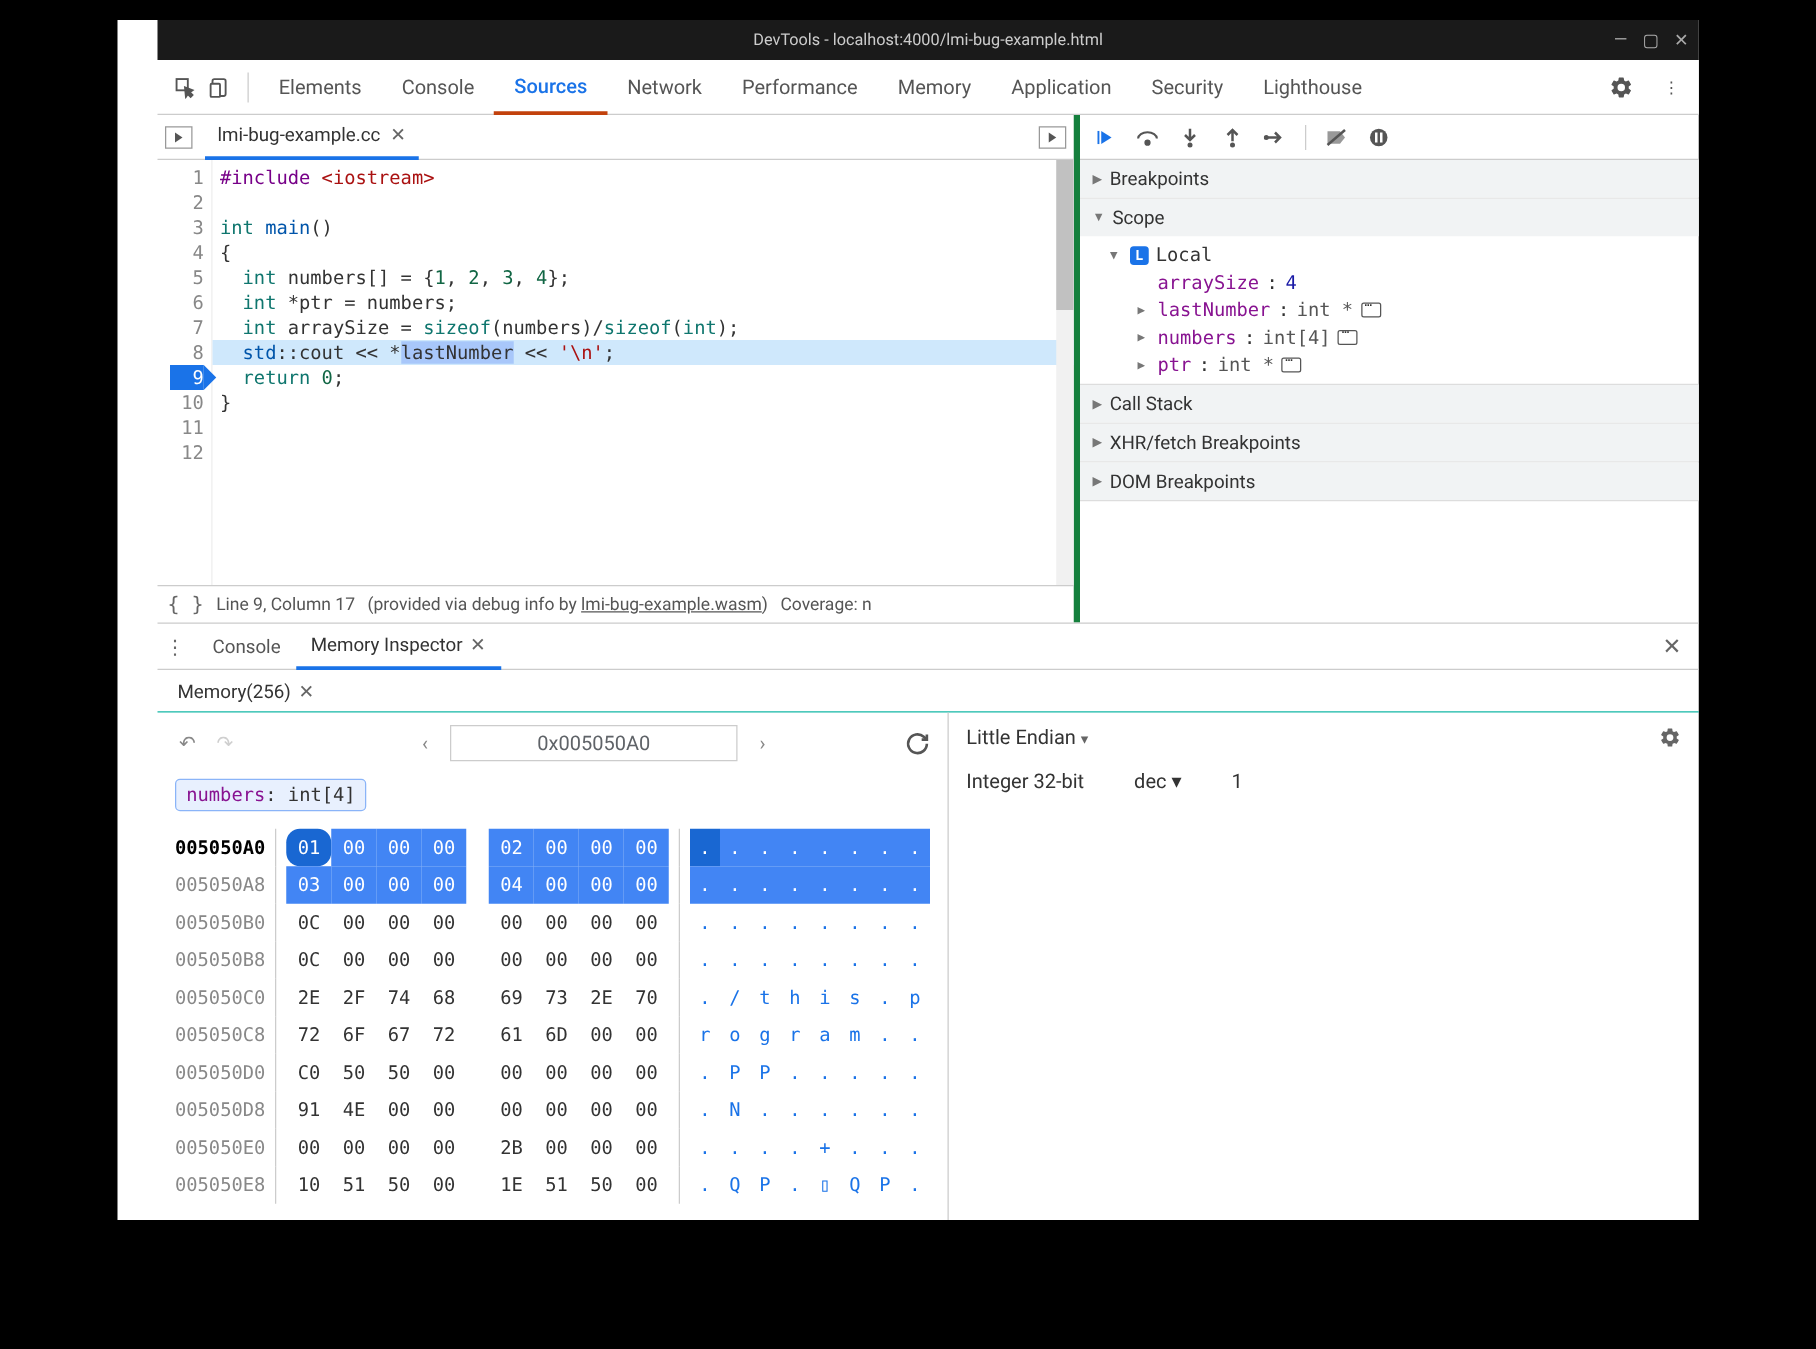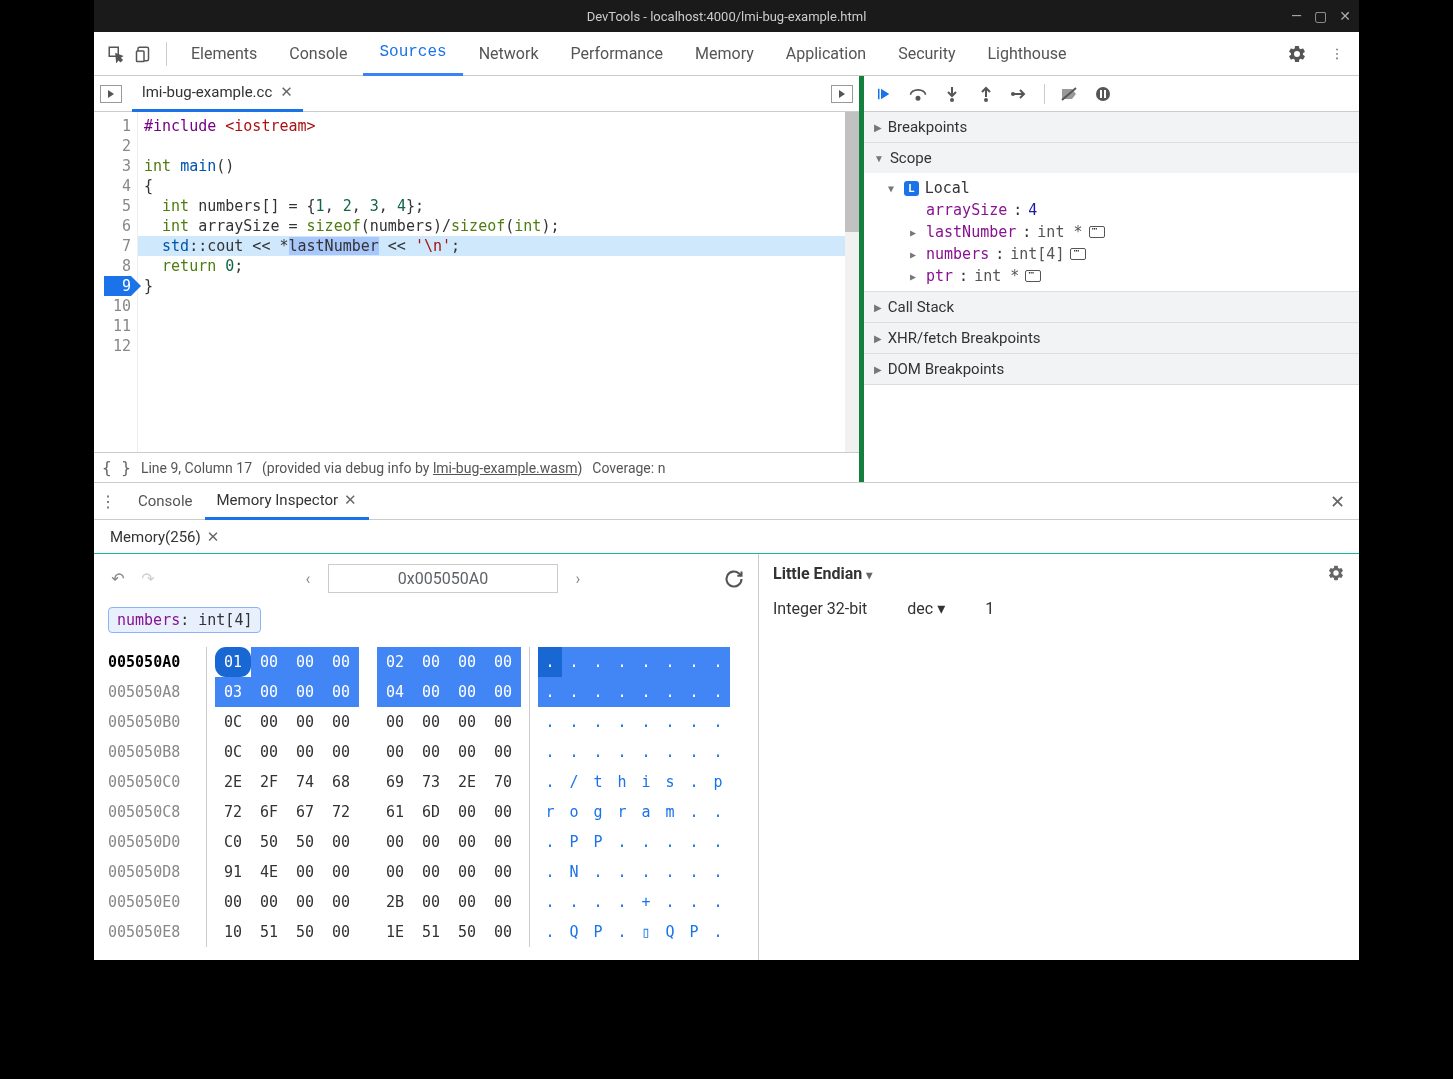--- a/index.html
+++ b/index.html
@@ -1,26 +1,26 @@
 <!DOCTYPE html>
 <html><head>
 <meta charset="utf-8">
 <style>
 * { box-sizing: border-box; margin: 0; padding: 0; }
 body { font-family: -apple-system, "Segoe UI", Roboto, sans-serif; font-size: 13px; background: #000; color: #333; overflow: hidden; }
-.window { background: #fff; width: 1265px; height: 960px; margin: 0 auto; border-radius: 0; display: flex; flex-direction: column; }
+.window { background: #fff; width: 1265px; height: 960px; margin: 16px auto; border-radius: 0; display: flex; flex-direction: column; padding-left: 32px; }
 .titlebar { background: #1a1a1a; color: #ccc; height: 32px; display: flex; align-items: center; justify-content: center; position: relative; font-size: 13px; }
 .titlebar-controls { position: absolute; right: 8px; display: flex; gap: 12px; color: #aaa; font-size: 14px; }
 .titlebar-controls span { cursor: pointer; }
 
 .toptabs { display: flex; align-items: center; height: 44px; background: #fff; border-bottom: 1px solid #ccc; padding: 0 8px; }
 .toptabs .tool-icon { width: 28px; height: 28px; display: flex; align-items: center; justify-content: center; color: #555; cursor: pointer; }
 .toptabs .divider { width: 1px; height: 24px; background: #ccc; margin: 0 8px; }
 .toptab { padding: 0 16px; height: 44px; display: flex; align-items: center; color: #555; cursor: pointer; font-size: 16px; }
-.toptab.active { color: #1a73e8; border-bottom: 3px solid #3b82f6; font-weight: 500; font-family: Liberation Mono, monospace; }
+.toptab.active { color: #1a73e8; border-bottom: 3px solid #c2410c; font-weight: 500; }
 .toptabs .right-icons { margin-left: auto; display: flex; gap: 12px; align-items: center; }
 
 .main { display: flex; flex: 1; min-height: 0; }
 .left-col { flex: 1; display: flex; flex-direction: column; border-right: 5px solid #15803d; min-width: 0; }
 .right-col { width: 495px; display: flex; flex-direction: column; }
 
 .file-tabs { display: flex; align-items: center; height: 36px; border-bottom: 1px solid #ccc; padding: 0 6px; }
 .file-tabs .play-box { border: 1px solid #999; width: 22px; height: 18px; display: flex; align-items: center; justify-content: center; margin-right: 10px; cursor: pointer; }
 .file-tab { display: flex; align-items: center; gap: 8px; padding: 0 10px; height: 36px; border-bottom: 3px solid #1a73e8; color: #333; font-size: 15px; }
 .file-tab .close { color: #666; cursor: pointer; }
@@ -28,21 +28,21 @@
 
 .code-area { flex: 1; display: flex; font-family: "Menlo", "Consolas", monospace; font-size: 15px; line-height: 20px; overflow: hidden; position: relative; }
 .gutter { background: #fff; color: #888; text-align: right; padding: 4px 6px 4px 10px; border-right: 1px solid #eee; user-select: none; min-width: 44px; }
 .gutter .ln { height: 20px; }
 .gutter .ln.hl { background: #1a73e8; color: #fff; position: relative; }
 .gutter .ln.hl::after { content:''; position:absolute; right:-10px; top:0; border-top:10px solid transparent; border-bottom:10px solid transparent; border-left:10px solid #1a73e8; }
 .code-lines { flex: 1; padding: 4px 0; position: relative; }
 .code-line { height: 20px; padding-left: 6px; white-space: pre; }
 .code-line.hl { background: #cfe8fc; }
 .kw { color: #708; }
-.kw2 { color: #4d7c0f; }
+.kw2 { color: #0f766e; }
 .num { color: #164; }
 .str { color: #a11; }
 .fn { color: #05a; }
 .code-scroll { position:absolute; right:0; top:0; width:14px; height:100%; background:#f1f1f1; }
 .code-scroll-thumb { position:absolute; right:0; top:0; width:14px; height:120px; background:#c1c1c1; }
 
 .status-bar { height: 30px; border-top: 1px solid #ccc; display: flex; align-items: center; padding: 0 8px; color: #555; font-size: 14px; gap: 10px; white-space: nowrap; overflow: hidden; }
 .status-bar .braces { font-family: monospace; font-size: 16px; color: #666; }
 .status-bar a { color: #555; text-decoration: underline; }
 
@@ -94,21 +94,21 @@
 .hex-bytes { display: flex; gap: 0; }
 .hex-byte { width: 36px; text-align: center; color: #333; }
 .hex-byte.hl { background: #4285f4; color: #fff; }
 .hex-byte.hl.first { background: #1967d2; border-radius: 11px; }
 .hex-gap { width: 18px; }
 .ascii-bytes { display: flex; }
 .ascii-byte { width: 24px; text-align: center; color: #1a73e8; }
 .ascii-byte.hl { background: #4285f4; color: #fff; }
 .ascii-byte.hl.first { background: #1967d2; }
 
-.mem-right-row { display: flex; align-items: flex-start; gap: 18px; font-size: 16px; color: #333; margin-bottom: 16px; font-weight: bold; }
+.mem-right-row { display: flex; align-items: flex-end; gap: 18px; font-size: 16px; color: #333; margin-bottom: 16px; }
 .mem-right-row .gear { margin-left: auto; color: #666; cursor: pointer; }
 .mem-right-row .chev { font-size: 12px; color: #666; }
 .int-row { display: flex; align-items: center; gap: 40px; font-size: 16px; }
 
 svg { display: block; }
 </style>
 </head>
 <body>
 
 <div class="window">
@@ -189,20 +189,21 @@
             <div class="ln">10</div>
             <div class="ln">11</div>
             <div class="ln">12</div>
           </div>
         <div class="code-lines" id="code-lines">
             <div class="code-line"><span class="kw">#include</span> <span class="str">&lt;iostream&gt;</span></div>
             <div class="code-line"></div>
             <div class="code-line"><span class="kw2">int</span> <span class="fn">main</span>()</div>
             <div class="code-line">{</div>
             <div class="code-line">  <span class="kw2">int</span> numbers[] = {<span class="num">1</span>, <span class="num">2</span>, <span class="num">3</span>, <span class="num">4</span>};</div>
+            <div class="code-line">  <span class="kw2">int</span> *ptr = numbers;</div>
             <div class="code-line">  <span class="kw2">int</span> arraySize = <span class="kw2">sizeof</span>(numbers)/<span class="kw2">sizeof</span>(<span class="kw2">int</span>);</div>
             <div class="code-line hl">  <span class="fn">std</span>::cout &lt;&lt; *<span style="background:#a8c7fa">lastNumber</span> &lt;&lt; <span class="str">'\n'</span>;</div>
             <div class="code-line">  <span class="kw2">return</span> <span class="num">0</span>;</div>
             <div class="code-line">}</div>
             <div class="code-line"></div>
           </div>
         <div class="code-scroll">
             <div class="code-scroll-thumb"></div>
           </div>
       </div>

